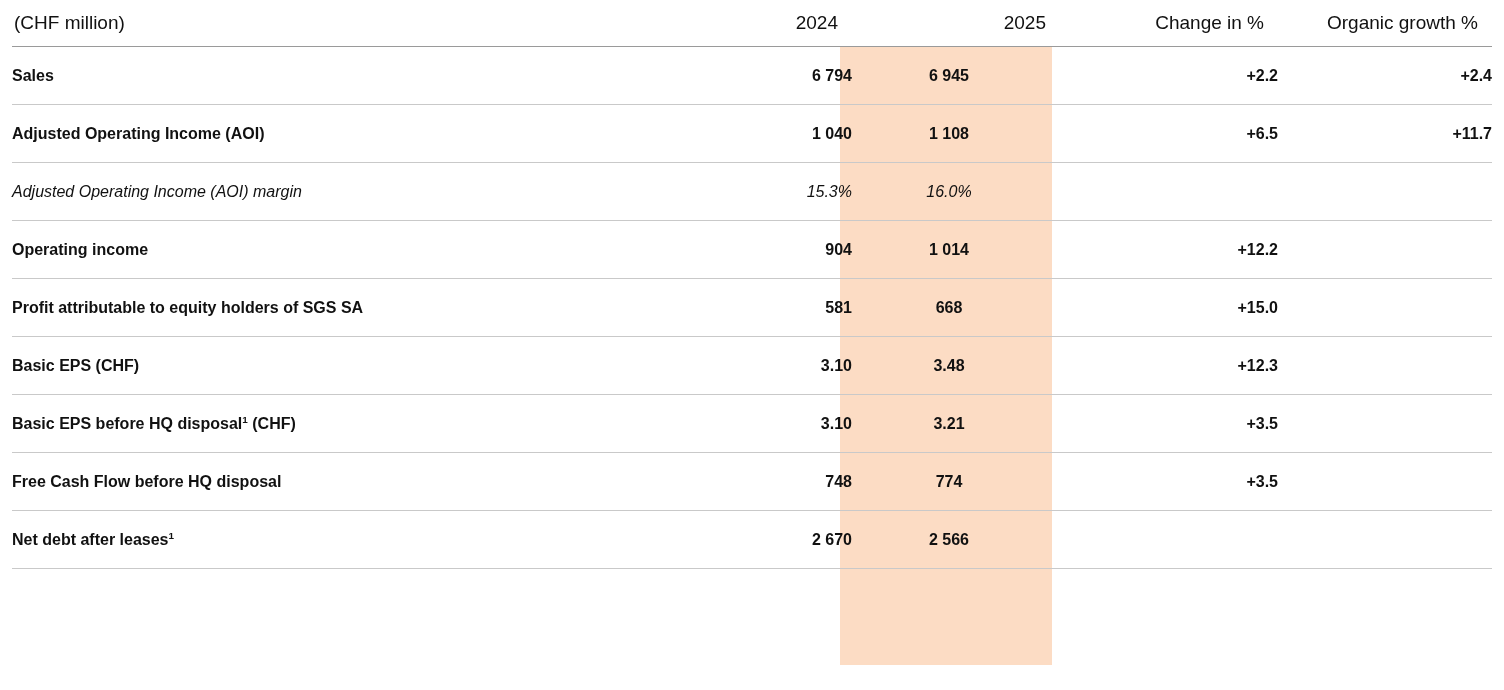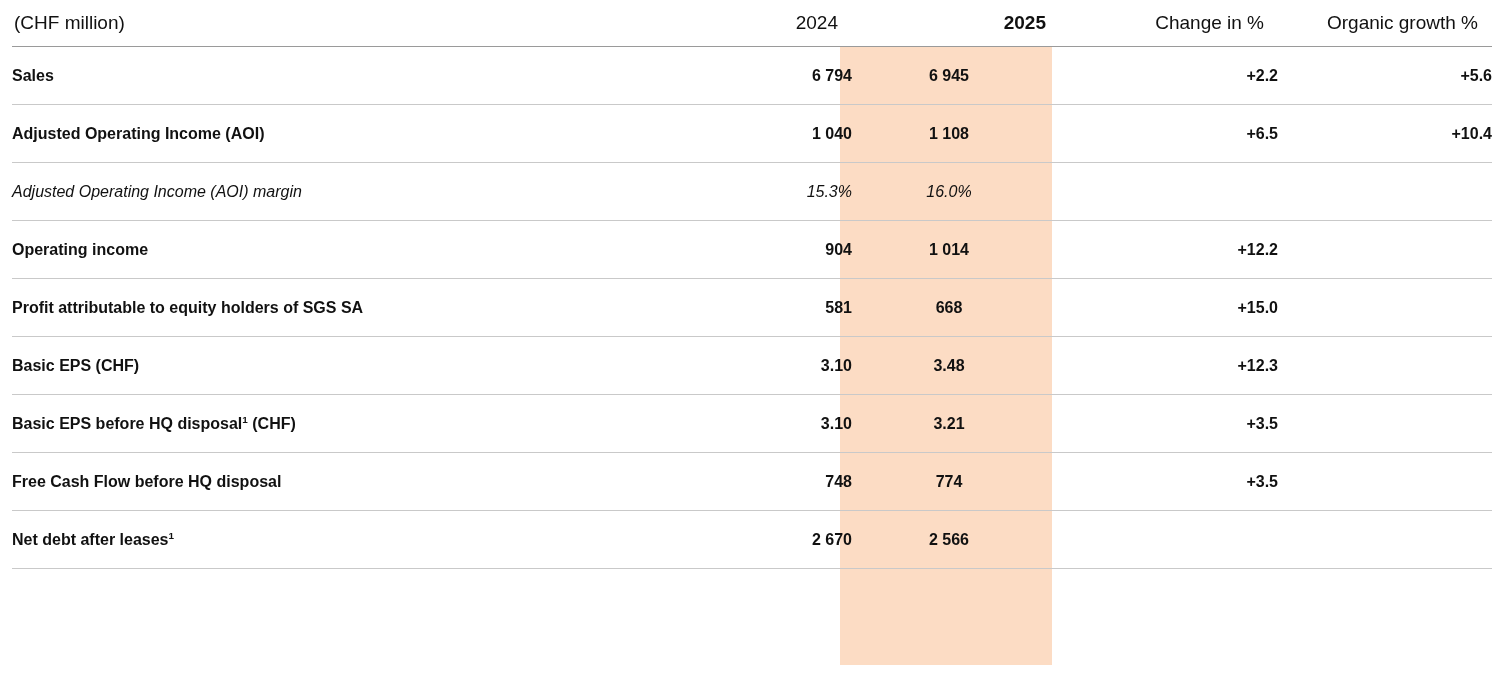--- a/index.html
+++ b/index.html
@@ -59,21 +59,21 @@
   .hdr-row .lbl {
     text-align: left;
     padding-left: 2px;
     margin-top: 35px;
   }
   .hdr-row .num {
     text-align: right;
     padding-right: 14px;
   }
   .hdr-row .num.y2025 {
-    font-weight: bold;
+    font-weight: normal;
     padding-right: 18px;
   }
   tr.data-row td {
     height: 57px;
     font-size: 16px;
     border-top: 1px solid #c9c9c9;
   }
   tr.data-row:first-of-type td { border-top: 1px solid #9a9a9a; }
   tr.last-rule td {
     border-bottom: 1px solid #c9c9c9;
@@ -123,29 +123,29 @@
         <th class="num">Organic growth %</th>
       </tr>
     </thead>
     <tbody>
 
       <tr class="data-row">
         <td class="lbl bold">Sales</td>
         <td class="num y2024 bold">6 794</td>
         <td class="num y2025 bold">6 945</td>
         <td class="num bold">+2.2</td>
-        <td class="num bold">+5.6</td>
+        <td class="num bold">+2.4</td>
       </tr>
 
       <tr class="data-row">
         <td class="lbl bold">Adjusted Operating Income (AOI)</td>
         <td class="num y2024 bold">1 040</td>
         <td class="num y2025 bold">1 108</td>
         <td class="num bold">+6.5</td>
-        <td class="num bold">+10.4</td>
+        <td class="num bold">+11.7</td>
       </tr>
 
       <tr class="data-row">
         <td class="lbl regular">Adjusted Operating Income (AOI) margin</td>
         <td class="num y2024 regular">15.3%</td>
         <td class="num y2025 regular">16.0%</td>
         <td class="num regular"></td>
         <td class="num regular"></td>
       </tr>
 

